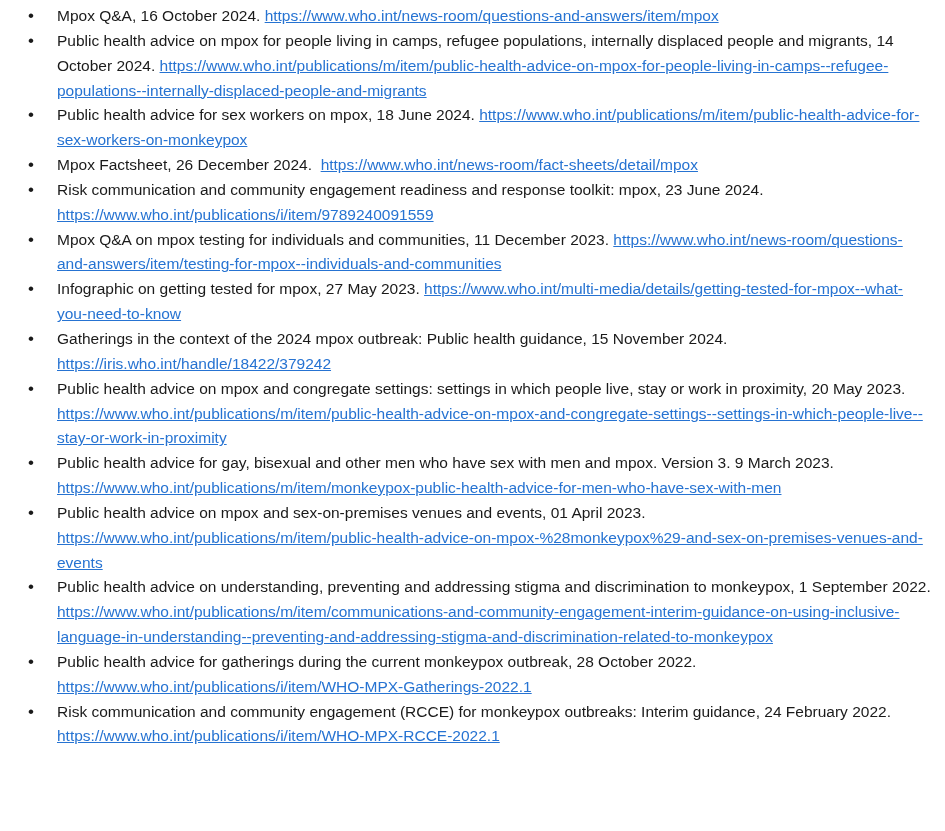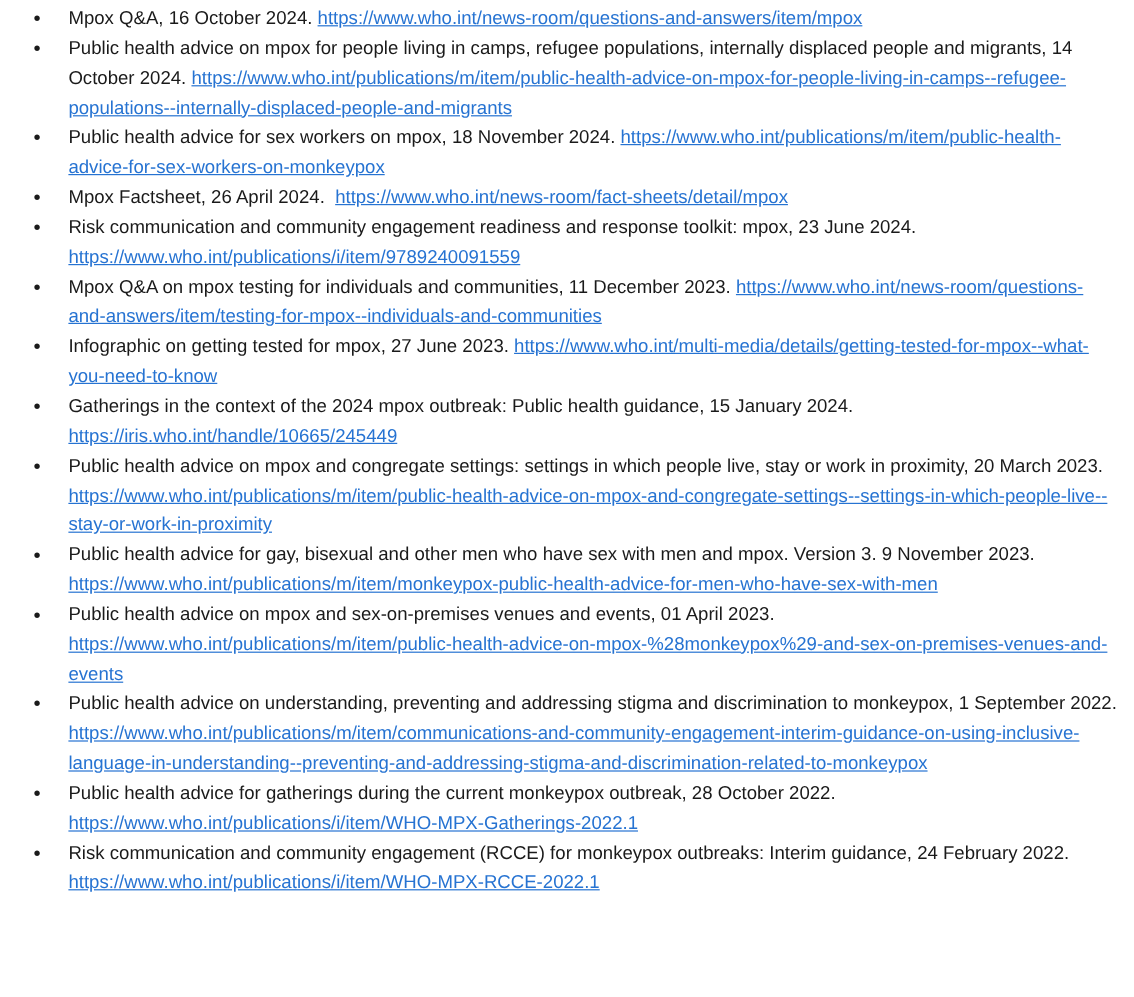--- a/index.html
+++ b/index.html
@@ -56,56 +56,56 @@
         <span class="content"><span>Mpox Q&amp;A, 16 October 2024. </span><a class="link" href="#">https://www.who.int/news-room/questions-and-answers/item/mpox</a></span>
       </li>
 
   <li class="resource-item">
         <span class="marker">•</span>
         <span class="content"><span>Public health advice on mpox for people living in camps, refugee populations, internally displaced people and migrants, 14 October 2024. </span><a class="link" href="#">https://www.who.int/publications/m/item/public-health-advice-on-mpox-for-people-living-in-camps--refugee-populations--internally-displaced-people-and-migrants</a></span>
       </li>
 
   <li class="resource-item">
         <span class="marker">•</span>
-        <span class="content"><span>Public health advice for sex workers on mpox, 18 November 2024. </span><a class="link" href="#">https://www.who.int/publications/m/item/public-health-advice-for-sex-workers-on-monkeypox</a></span>
+        <span class="content"><span>Public health advice for sex workers on mpox, 18 June 2024. </span><a class="link" href="#">https://www.who.int/publications/m/item/public-health-advice-for-sex-workers-on-monkeypox</a></span>
       </li>
 
   <li class="resource-item">
         <span class="marker">•</span>
-        <span class="content"><span>Mpox Factsheet, 26 April 2024.  </span><a class="link" href="#">https://www.who.int/news-room/fact-sheets/detail/mpox</a></span>
+        <span class="content"><span>Mpox Factsheet, 26 December 2024.  </span><a class="link" href="#">https://www.who.int/news-room/fact-sheets/detail/mpox</a></span>
       </li>
 
   <li class="resource-item">
         <span class="marker">•</span>
         <span class="content"><span>Risk communication and community engagement readiness and response toolkit: mpox, 23 June 2024. </span><a class="link" href="#">https://www.who.int/publications/i/item/9789240091559</a></span>
       </li>
 
   <li class="resource-item">
         <span class="marker">•</span>
         <span class="content"><span>Mpox Q&amp;A on mpox testing for individuals and communities, 11 December 2023. </span><a class="link" href="#">https://www.who.int/news-room/questions-and-answers/item/testing-for-mpox--individuals-and-communities</a></span>
       </li>
 
   <li class="resource-item">
         <span class="marker">•</span>
-        <span class="content"><span>Infographic on getting tested for mpox, 27 June 2023. </span><a class="link" href="#">https://www.who.int/multi-media/details/getting-tested-for-mpox--what-you-need-to-know</a></span>
+        <span class="content"><span>Infographic on getting tested for mpox, 27 May 2023. </span><a class="link" href="#">https://www.who.int/multi-media/details/getting-tested-for-mpox--what-you-need-to-know</a></span>
       </li>
 
   <li class="resource-item">
         <span class="marker">•</span>
-        <span class="content"><span>Gatherings in the context of the 2024 mpox outbreak: Public health guidance, 15 January 2024. </span><a class="link" href="#">https://iris.who.int/handle/10665/245449</a></span>
+        <span class="content"><span>Gatherings in the context of the 2024 mpox outbreak: Public health guidance, 15 November 2024. </span><a class="link" href="#">https://iris.who.int/handle/18422/379242</a></span>
       </li>
 
   <li class="resource-item">
         <span class="marker">•</span>
-        <span class="content"><span>Public health advice on mpox and congregate settings: settings in which people live, stay or work in proximity, 20 March 2023. </span><a class="link" href="#">https://www.who.int/publications/m/item/public-health-advice-on-mpox-and-congregate-settings--settings-in-which-people-live--stay-or-work-in-proximity</a></span>
+        <span class="content"><span>Public health advice on mpox and congregate settings: settings in which people live, stay or work in proximity, 20 May 2023. </span><a class="link" href="#">https://www.who.int/publications/m/item/public-health-advice-on-mpox-and-congregate-settings--settings-in-which-people-live--stay-or-work-in-proximity</a></span>
       </li>
 
   <li class="resource-item">
         <span class="marker">•</span>
-        <span class="content"><span>Public health advice for gay, bisexual and other men who have sex with men and mpox. Version 3. 9 November 2023. </span><a class="link" href="#">https://www.who.int/publications/m/item/monkeypox-public-health-advice-for-men-who-have-sex-with-men</a></span>
+        <span class="content"><span>Public health advice for gay, bisexual and other men who have sex with men and mpox. Version 3. 9 March 2023. </span><a class="link" href="#">https://www.who.int/publications/m/item/monkeypox-public-health-advice-for-men-who-have-sex-with-men</a></span>
       </li>
 
   <li class="resource-item">
         <span class="marker">•</span>
         <span class="content"><span>Public health advice on mpox and sex-on-premises venues and events, 01 April 2023. </span><a class="link" href="#">https://www.who.int/publications/m/item/public-health-advice-on-mpox-%28monkeypox%29-and-sex-on-premises-venues-and-events</a></span>
       </li>
 
   <li class="resource-item">
         <span class="marker">•</span>
         <span class="content"><span>Public health advice on understanding, preventing and addressing stigma and discrimination to monkeypox, 1 September 2022.  </span><a class="link" href="#">https://www.who.int/publications/m/item/communications-and-community-engagement-interim-guidance-on-using-inclusive-language-in-understanding--preventing-and-addressing-stigma-and-discrimination-related-to-monkeypox</a></span>

